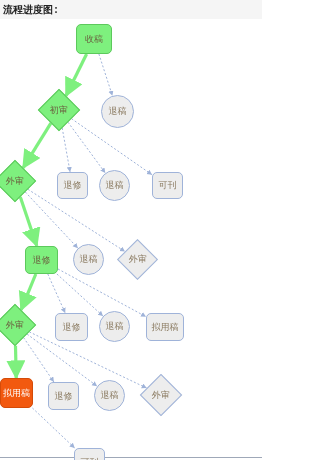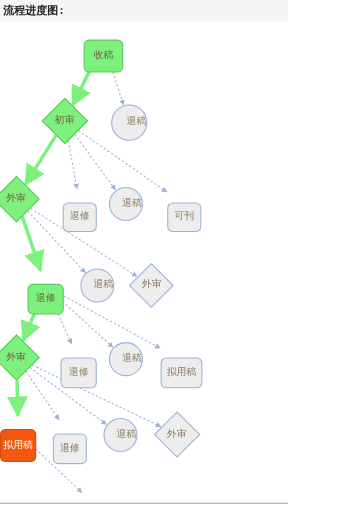--- a/index.html
+++ b/index.html
@@ -36,27 +36,25 @@
     font-size:9px;
     color:#7a6a52;
     white-space:nowrap;
     line-height:1;
     z-index:5;
   }
   
   .shape-rect{
     border-radius:5px;
     border:1px solid #9fb3d9;
-    margin-top:12px;
   }
   
   .shape-circle{
     border-radius:50%;
     border:1px solid #9fb3d9;
-    justify-content:flex-end;
   }
   
   .shape-diamond{
     border:1px solid #9fb3d9;
     transform:rotate(45deg);
   }
   .shape-diamond > .node-label{
     transform:rotate(-45deg);
     display:block;
   }

